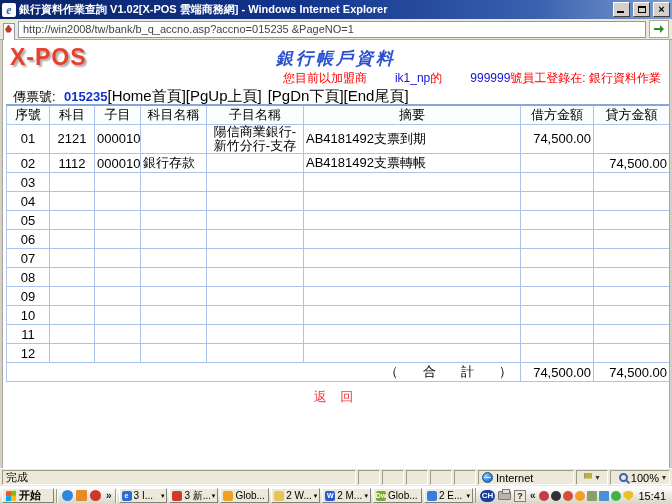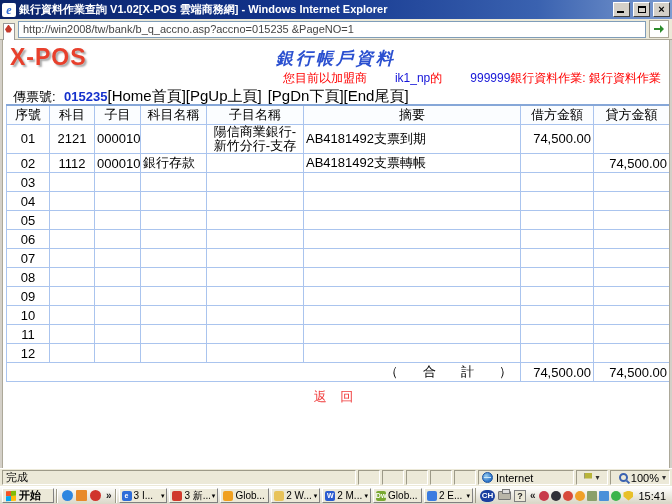--- a/index.html
+++ b/index.html
@@ -143,21 +143,21 @@
         <path d="M1 5h6V2l4 4-4 4V7H1z" fill="#2c8c2c"></path>
       </svg>
     </span>
   </div>
 
   <div class="page">
     <div class="xpos-logo">X-POS</div>
     <div class="page-title">銀行帳戶資料</div>
 
     <div class="login-line">
-      <span>您目前以加盟商</span><span class="blue">ik1_np</span><span>的</span><span class="blue">999999</span><span>銀行資料作業: </span><span>銀行資料作業</span>
+      <span>您目前以加盟商</span><span class="blue">ik1_np</span><span>的</span><span class="blue">999999</span><span>號員工登錄在: </span><span>銀行資料作業</span>
     </div>
 
     <div class="voucher-row">
       <div>
         <span class="voucher-label">傳票號:</span>
         <span class="voucher-no">015235</span>
       </div>
       <div class="nav-links"><span>[Home首頁]</span><span class="gap">[PgUp上頁]</span><span>[PgDn下頁]</span><span>[End尾頁]</span></div>
     </div>
 

